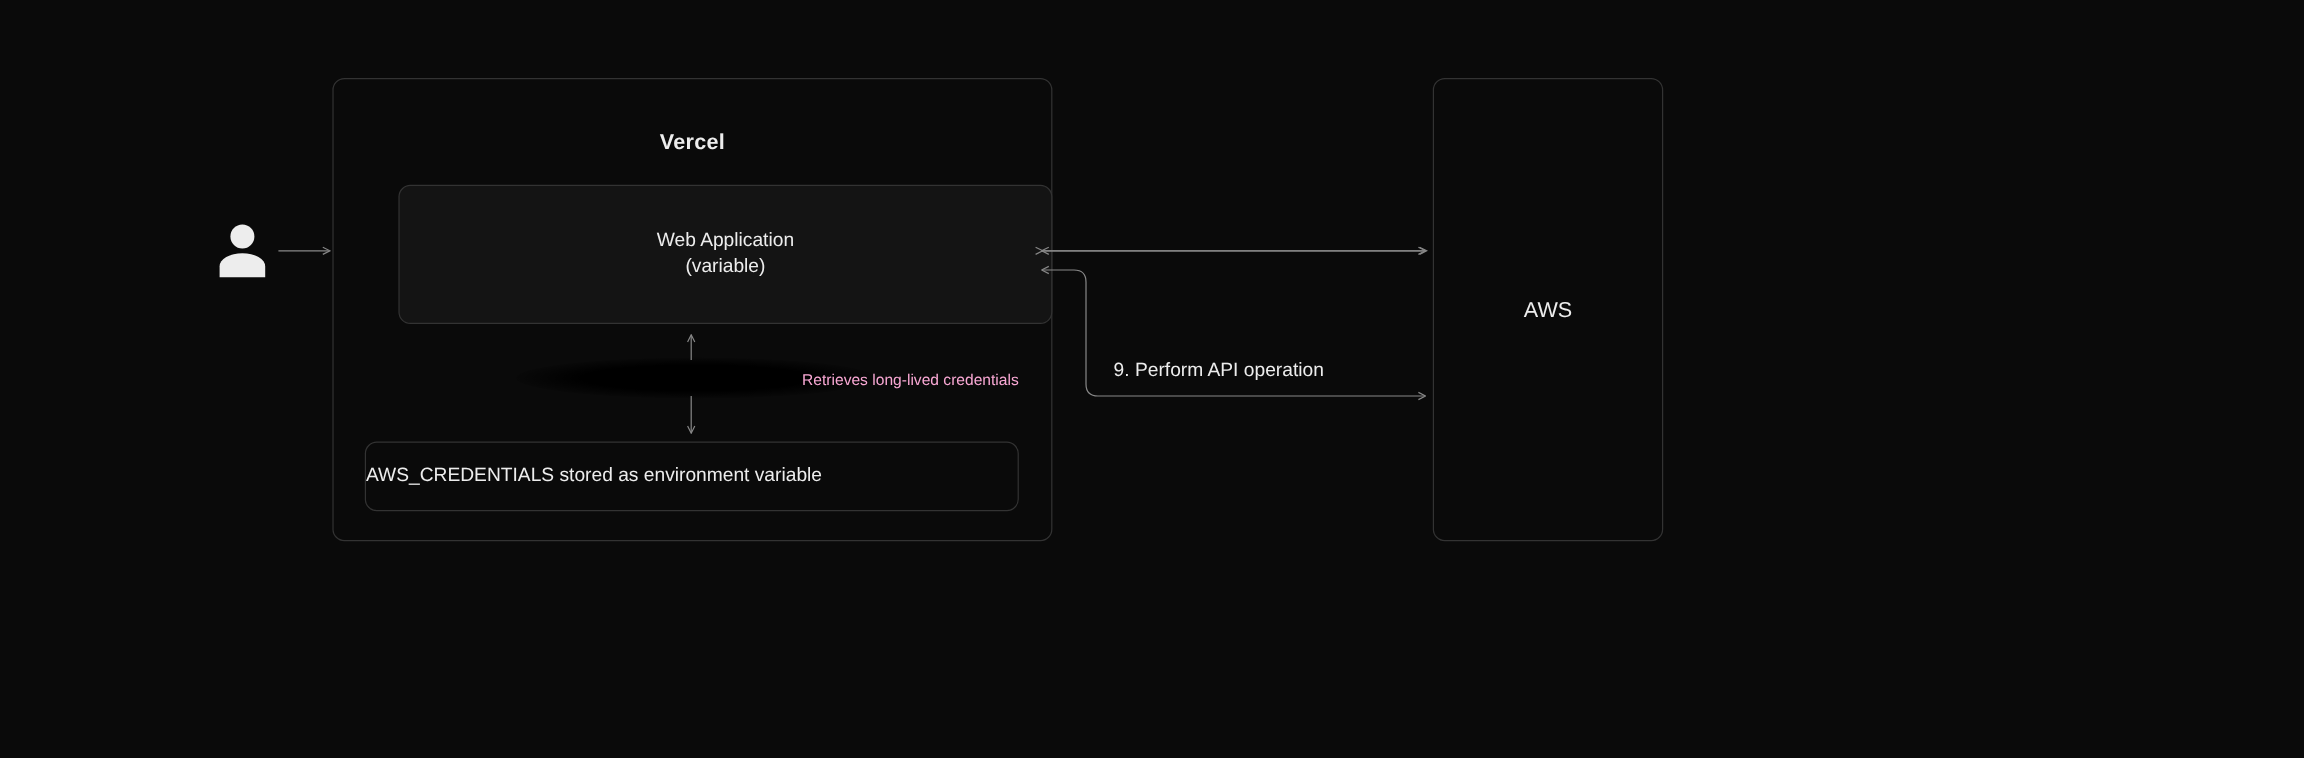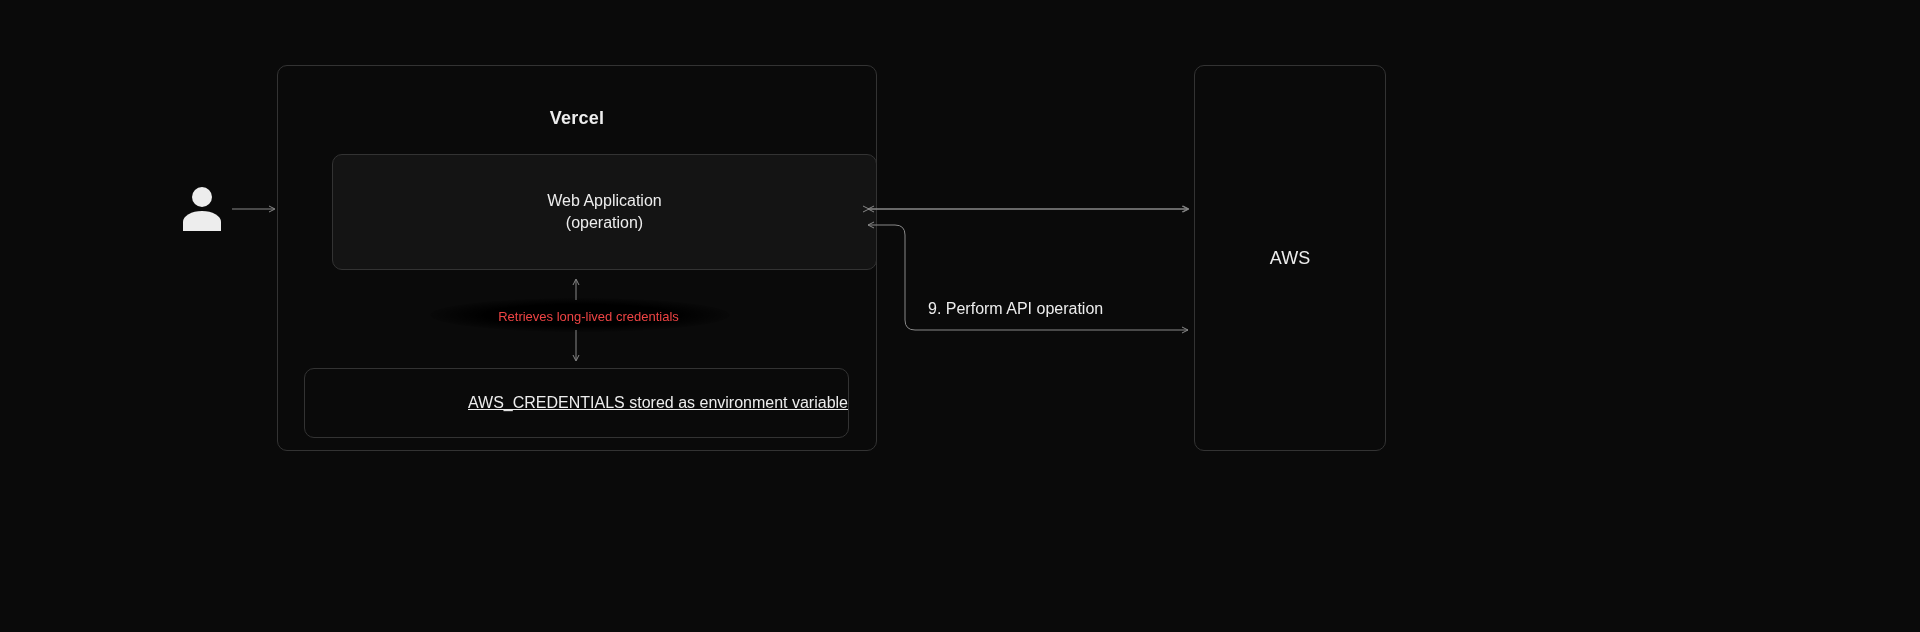--- a/index.html
+++ b/index.html
@@ -75,47 +75,46 @@
       gap: 4px;
       margin-left: 28px;
     }
     .webapp-box .line {
       font-size: 16px;
     }
     .envvar-box {
       left: 304px;
       top: 368px;
       width: 545px;
-      height: 70px;
+      height: 58px;
       display: flex;
       align-items: center;
-      justify-content: flex-end;
+      justify-content: flex-start;
       font-size: 16px;
-      text-decoration: underline;
     }
     .aws-box {
       left: 1194px;
       top: 65px;
       width: 192px;
       height: 386px;
       display: flex;
       align-items: center;
       justify-content: center;
       font-size: 18px;
       font-weight: 500;
     }
     
     .retrieve-label {
       position: absolute;
-      left: 316px;
+      left: 304px;
       width: 545px;
       top: 309px;
-      text-align: center;
+      text-align: right;
       font-size: 13px;
-      color: #ef4444;
+      color: #f9a8d4;
     }
     .retrieve-bg {
       position: absolute;
       left: 430px;
       top: 298px;
       width: 300px;
       height: 34px;
       background: radial-gradient(ellipse at center, rgba(0,0,0,1) 0%, rgba(0,0,0,1) 45%, rgba(0,0,0,0) 75%);
       border-radius: 50%;
     }
@@ -143,21 +142,21 @@
     <div class="head"></div>
     <div class="body"></div>
   </div>
 
   <div class="box vercel-box">
     <div class="vercel-title">Vercel</div>
   </div>
 
   <div class="box webapp-box">
     <div class="line">Web Application</div>
-    <div class="line">(operation)</div>
+    <div class="line">(variable)</div>
   </div>
 
   <div class="retrieve-bg"></div>
   <div class="retrieve-label">Retrieves long-lived credentials</div>
 
   <div class="box envvar-box">
     <span>AWS_CREDENTIALS stored as environment variable</span>
   </div>
 
   <div class="box aws-box">

